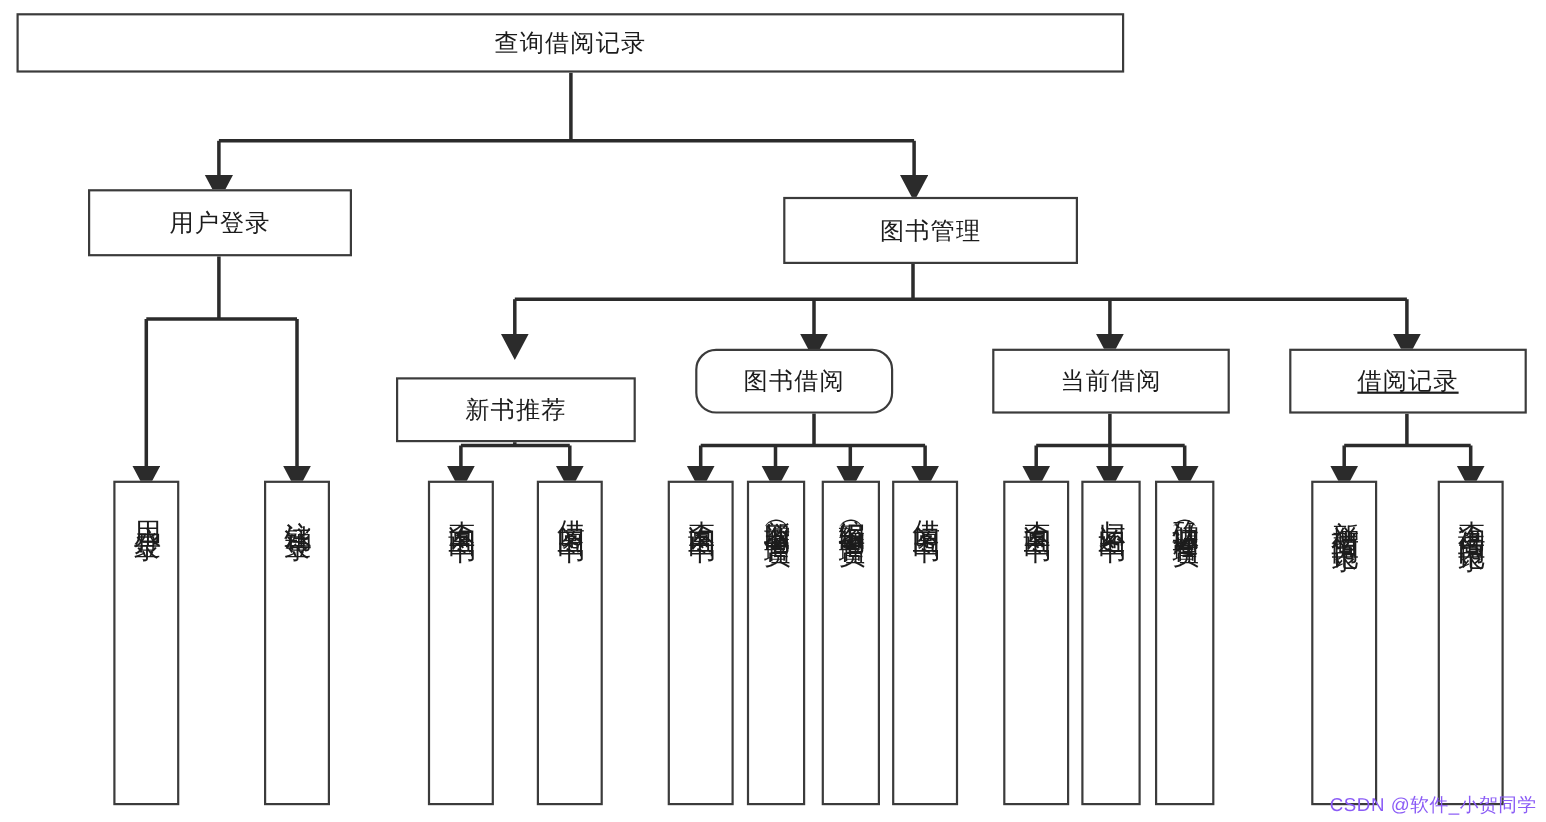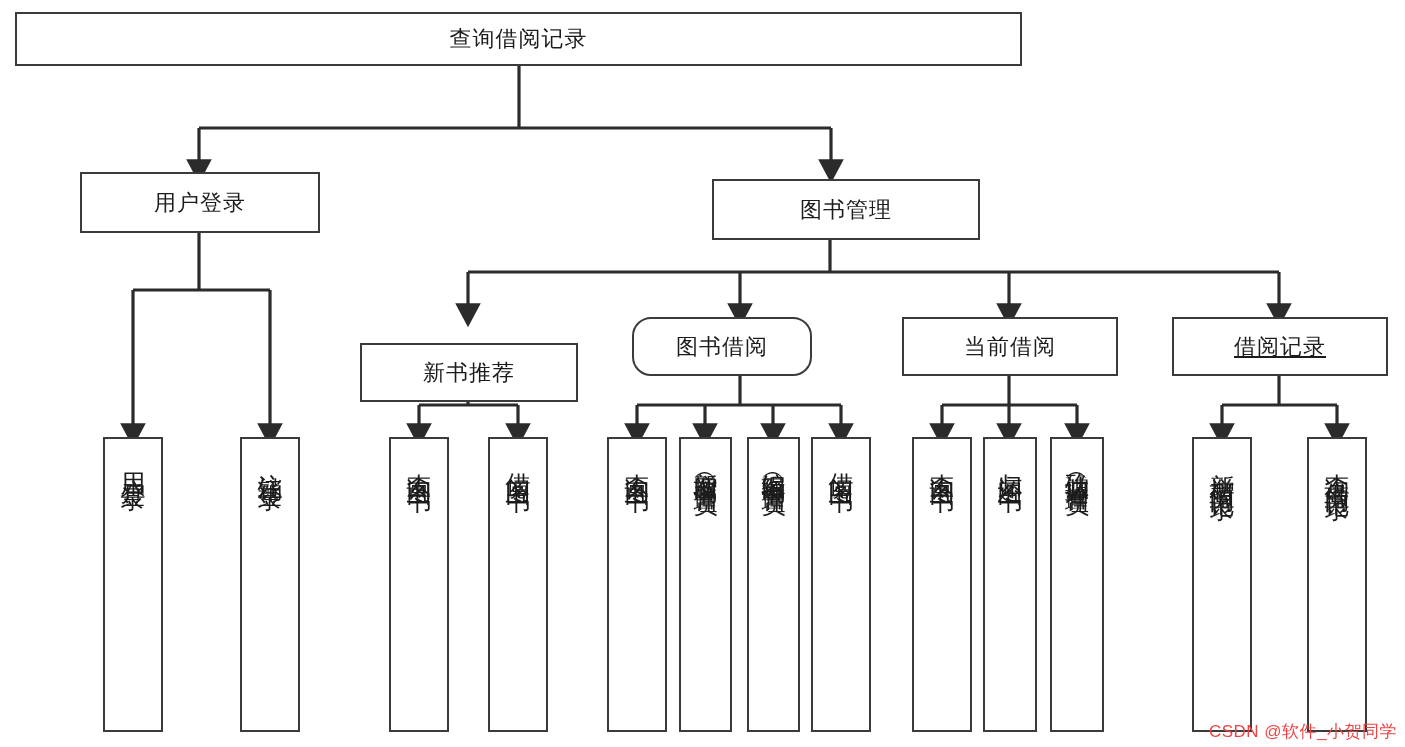--- a/index.html
+++ b/index.html
@@ -66,21 +66,21 @@
   .node.vert.narrow .label {
     font-size: 24px;
     letter-spacing: 3px;
   }
   
   #watermark {
     position: absolute;
     right: 8px;
     bottom: 4px;
     font-size: 17px;
-    color: #ef4444;
+    color: #8b5cf6;
     letter-spacing: 0.5px;
     z-index: 3;
     white-space: nowrap;
   }
 </style>
 </head>
 <body>
 
 <div id="canvas">
 

